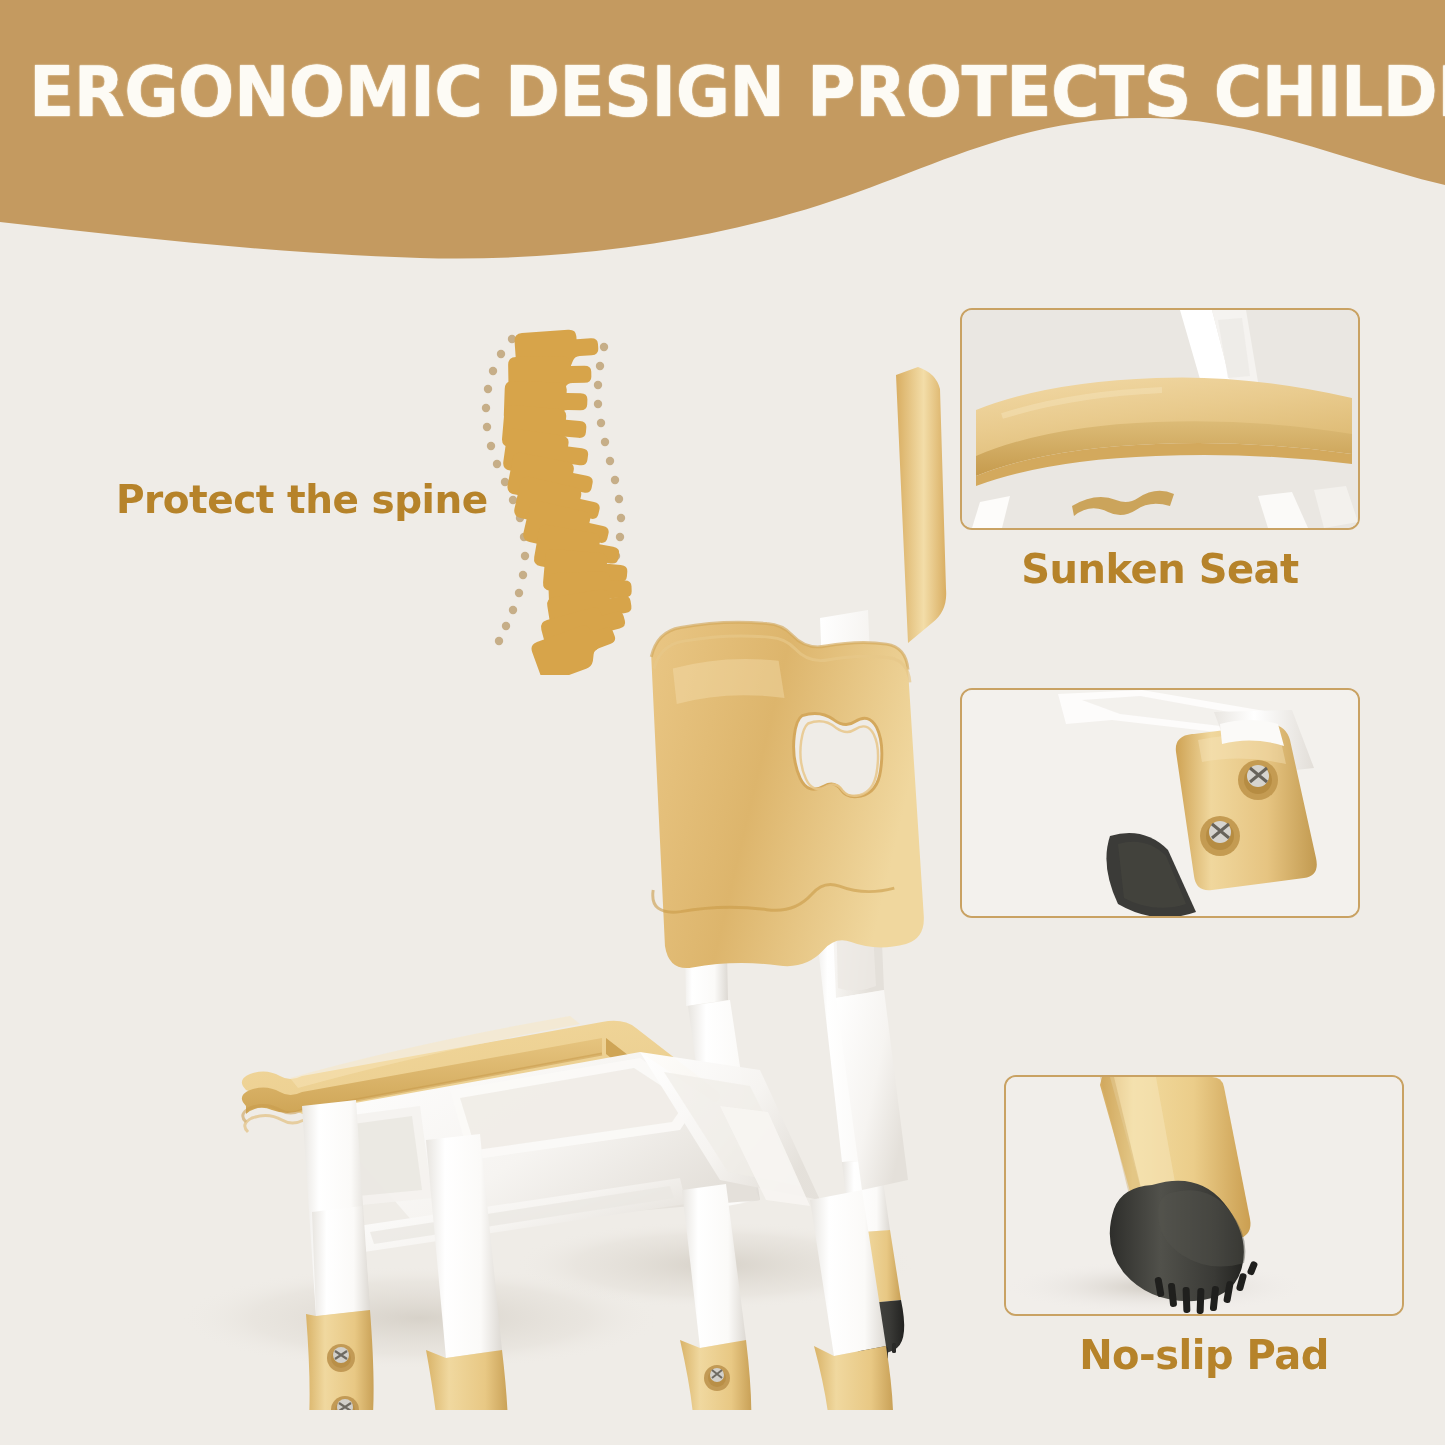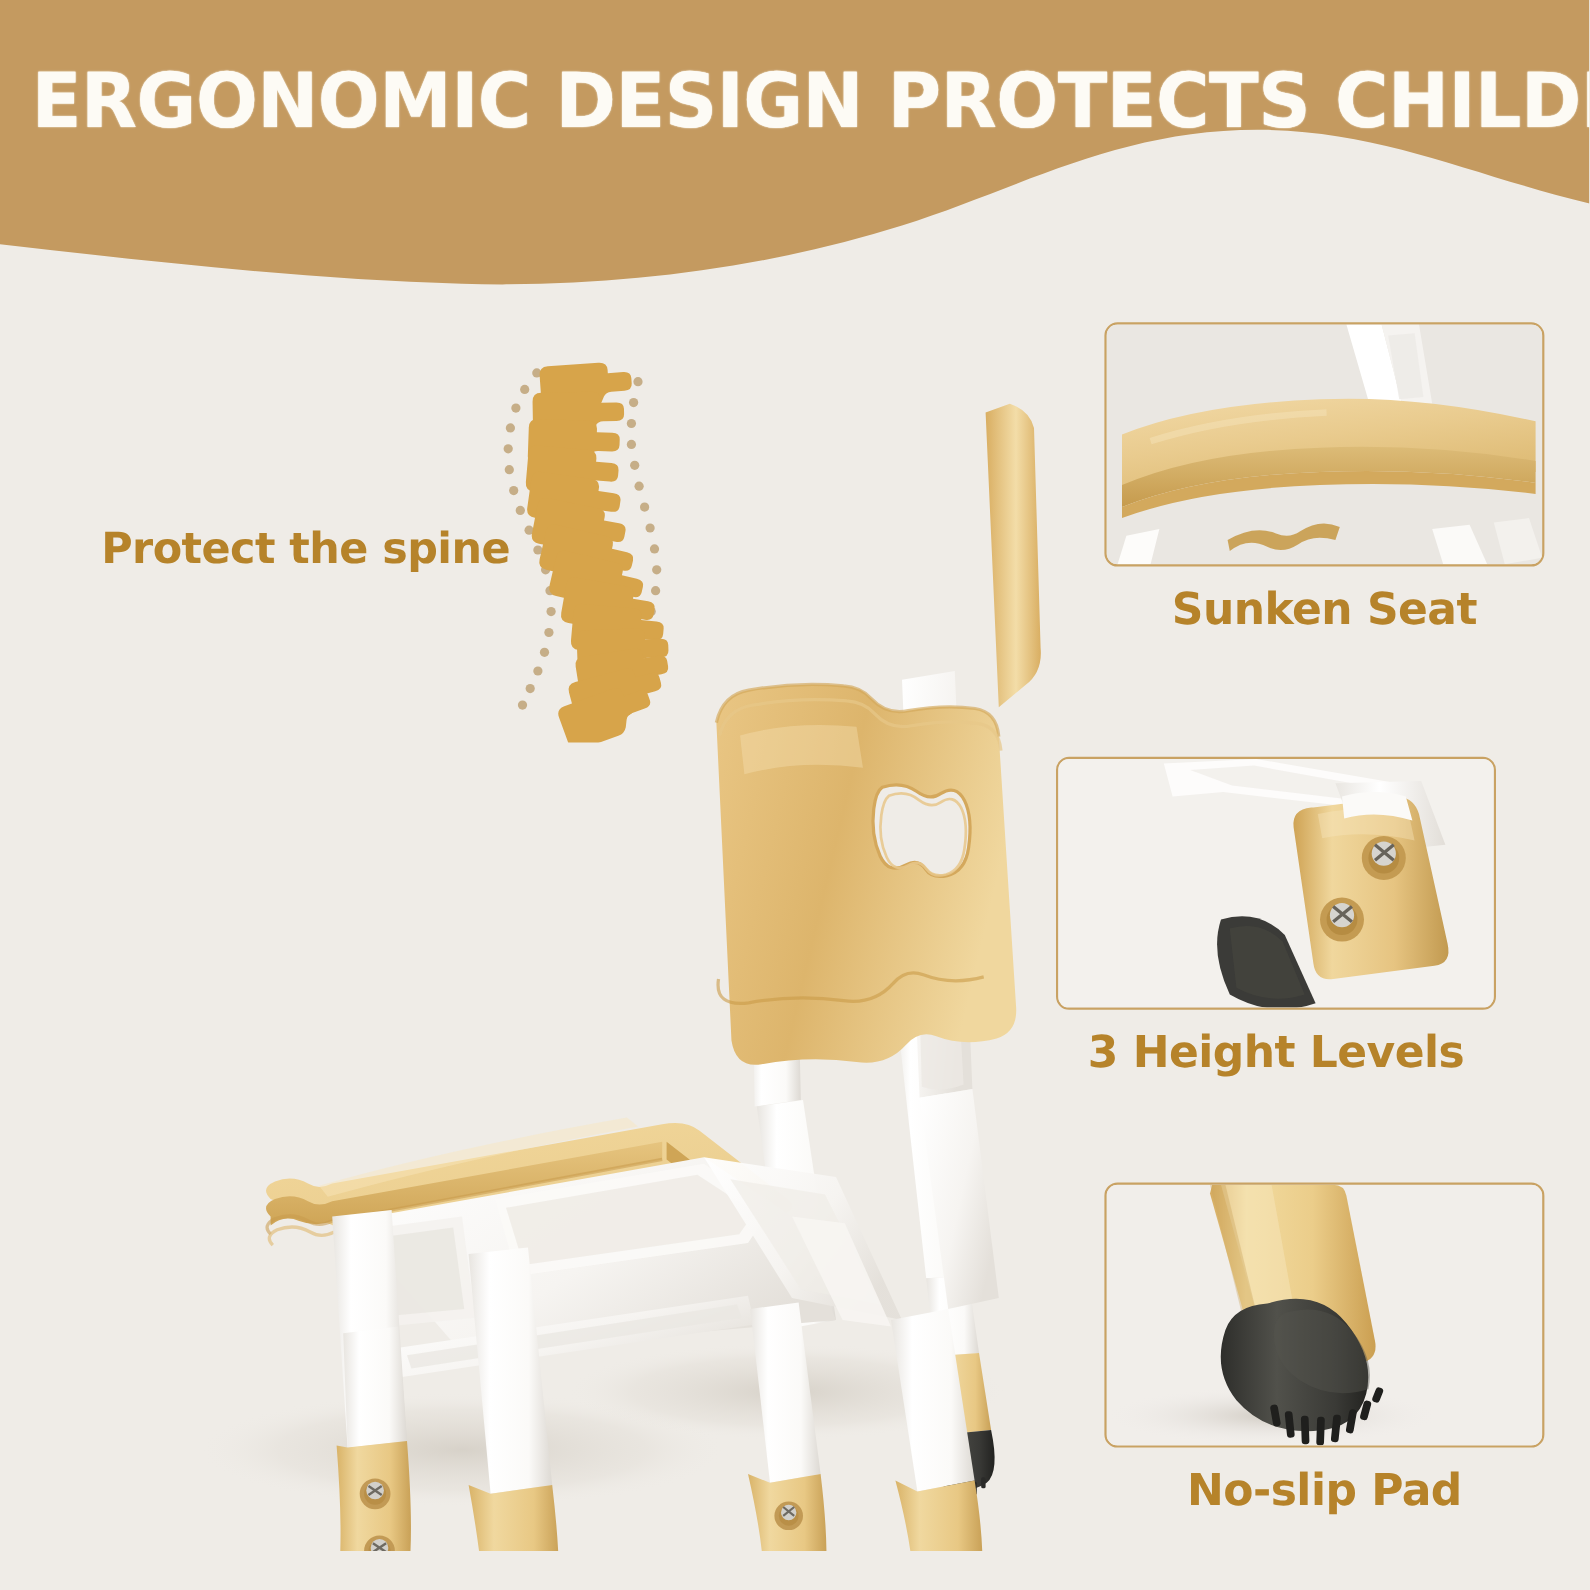--- a/index.html
+++ b/index.html
@@ -25,21 +25,21 @@
     letter-spacing:-0.5px;
     color:#fdfbf5;
     z-index:6;
     transform:scaleX(0.96);
     white-space:nowrap;
     text-shadow:0 0 1px #fdfbf5, 0 0 2px rgba(253,251,245,.6);
   }
 
   
   #spine-callout{
-    position:absolute; left:84px; top:325px; width:600px; height:370px; z-index:4;
+    position:absolute; left:108px; top:325px; width:600px; height:370px; z-index:4;
   }
   #protect-spine-label{
     position:absolute; left:8px; top:152px;
     font-family:"DejaVu Sans", sans-serif;
     font-weight:bold;
     font-size:39px;
     color:#b6832a;
     letter-spacing:-0.5px;
     white-space:nowrap;
   }
@@ -58,21 +58,21 @@
   .feature-frame{
     width:400px; border:2px solid #c9a263; border-radius:12px;
     background:#eceae5; overflow:hidden; position:relative;
   }
   .feature-caption{
     margin-top:16px; width:400px; text-align:center;
     font-family:"DejaVu Sans", sans-serif;
     font-weight:bold; font-size:40px; color:#b6832a;
     letter-spacing:-0.5px; white-space:nowrap;
   }
-  #card-sunken-seat  { top:13px;margin-left:44px; }
+  #card-sunken-seat  { top:28px; }
   #card-sunken-seat  .feature-frame { height:222px; }
   #card-height-levels{ top:408px; }
   #card-height-levels .feature-frame { height:230px; }
   #card-noslip-pad   { top:795px;margin-left:44px; }
   #card-noslip-pad   .feature-frame { height:241px; }
 
   .crop-svg{ position:absolute; left:0; top:0; }
 </style>
 </head>
 <body>
@@ -487,21 +487,20 @@
           <circle cx="258" cy="146" r="20" fill="#c49b52"></circle>
           <circle cx="258" cy="146" r="14" fill="#b68c42"></circle>
           <circle cx="258" cy="142" r="11" fill="#d6d4cf"></circle>
           <path d="M250,134 l17,14 M267,134 l-17,14" stroke="#67635b" stroke-width="3"></path>
         </g>
 
         <path d="M148,146 q34,-10 58,14 l28,62 q-40,14 -78,-8 q-18,-38 -8,-68 Z" fill="#3b3b38"></path>
         <path d="M156,154 q28,-8 48,12 l20,48 q-32,10 -62,-6 Z" fill="#47473f" opacity=".6"></path>
       </svg>
     </div>
-    <div class="feature-caption">3 Height Levels</div>
   </div>
 
   <div class="feature-card" id="card-noslip-pad">
     <div class="feature-frame">
       <svg class="crop-svg" width="396" height="237" viewBox="0 0 396 237">
         <defs>
           <linearGradient id="c3leg" x1="0" y1="0" x2="1" y2="0">
             <stop offset="0%" stop-color="#d5ab60"></stop>
             <stop offset="22%" stop-color="#f2db9f"></stop>
             <stop offset="62%" stop-color="#ebcd8a"></stop>

